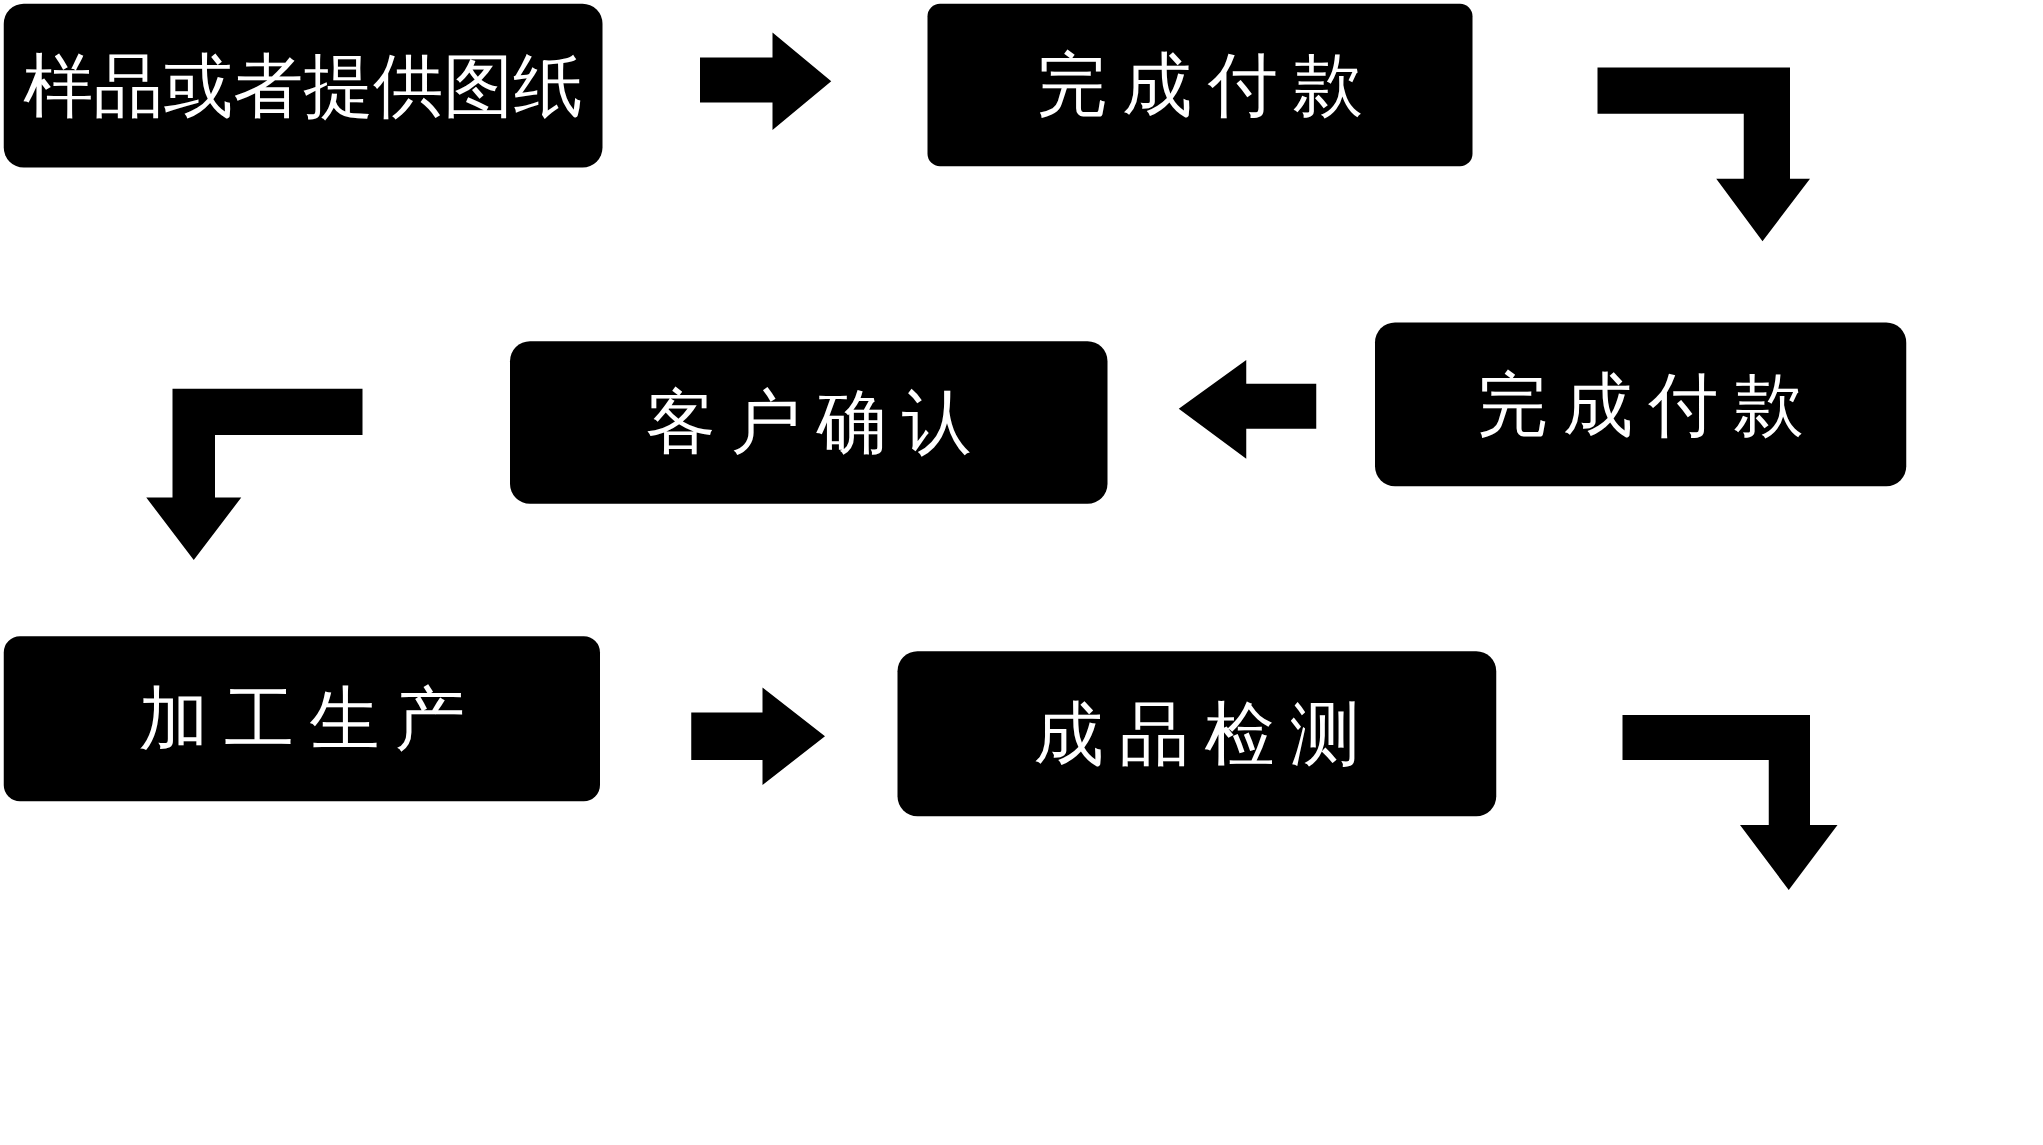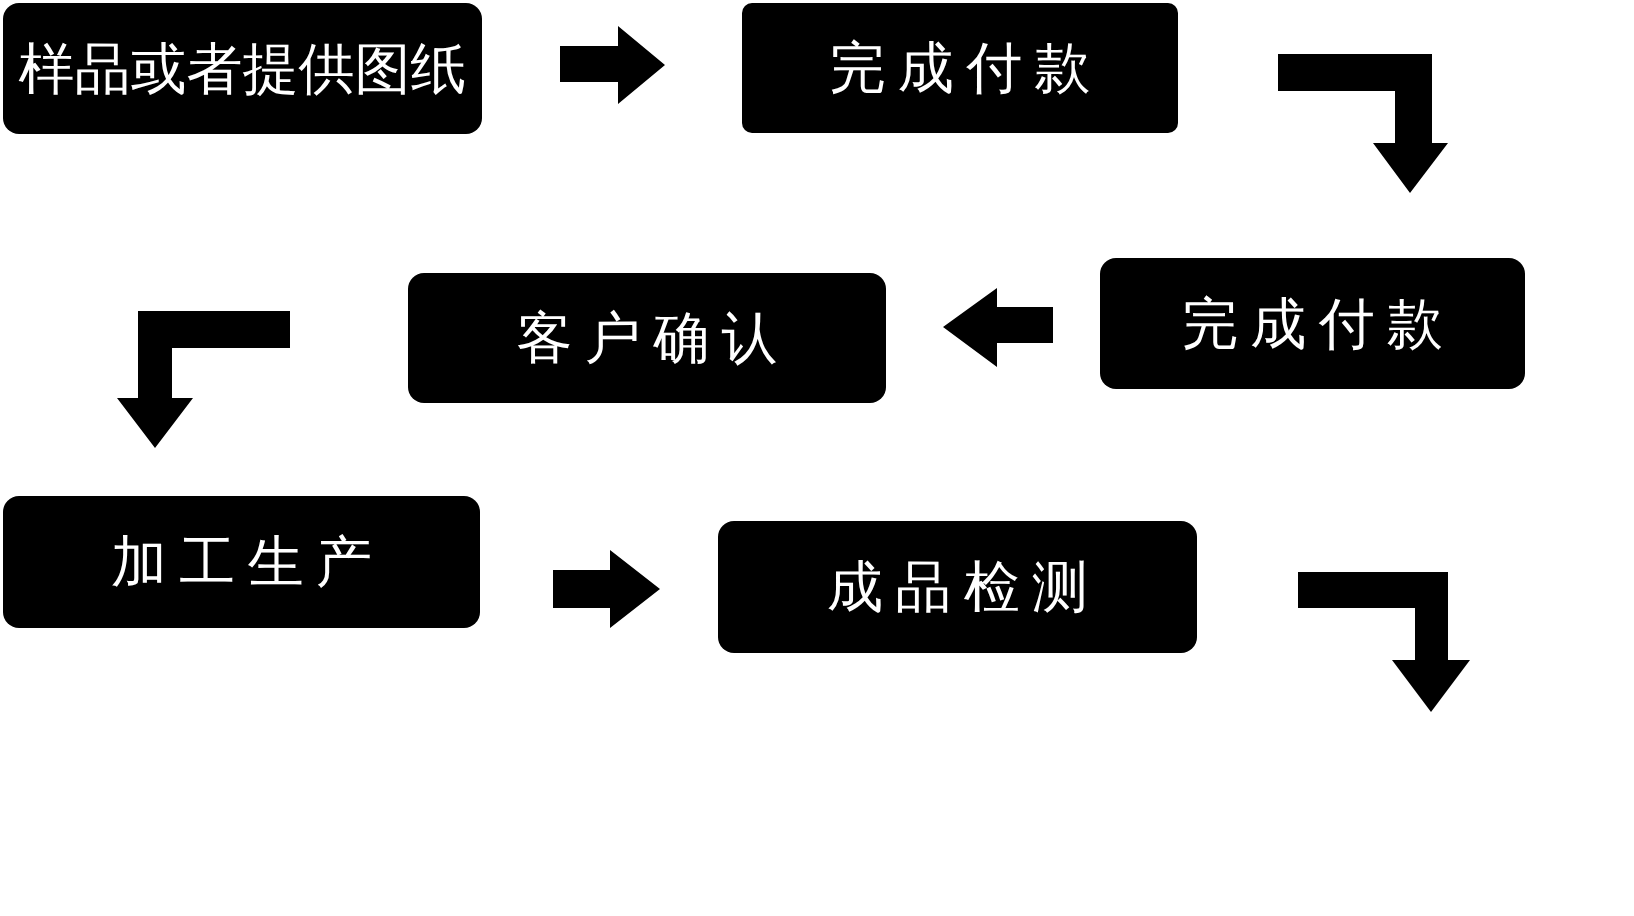--- a/index.html
+++ b/index.html
@@ -33,21 +33,21 @@
   }
   .node-label.spaced {
     letter-spacing: 0.22em;
     text-indent: 0.22em;
   }
   
   .n1 { left: 3px;    top: 3px;   width: 479px; height: 131px; }
   .n2 { left: 742px;  top: 3px;   width: 436px; height: 130px; border-radius: 10px; }
   .n3 { left: 1100px; top: 258px; width: 425px; height: 131px; }
   .n4 { left: 408px;  top: 273px; width: 478px; height: 130px; }
-  .n5 { left: 3px;    top: 496px; width: 477px; height: 132px; }
+  .n5 { left: 3px;    top: 509px; width: 477px; height: 132px; border-radius: 13px; }
   .n6 { left: 718px;  top: 521px; width: 479px; height: 132px; }
   .n7 { left: 1149px; top: 783px; width: 478px; height: 129px; }
   .overlay {
     position: absolute;
     left: 0;
     top: 0;
     pointer-events: none;
   }
   .overlay polygon {
     fill: #000000;

